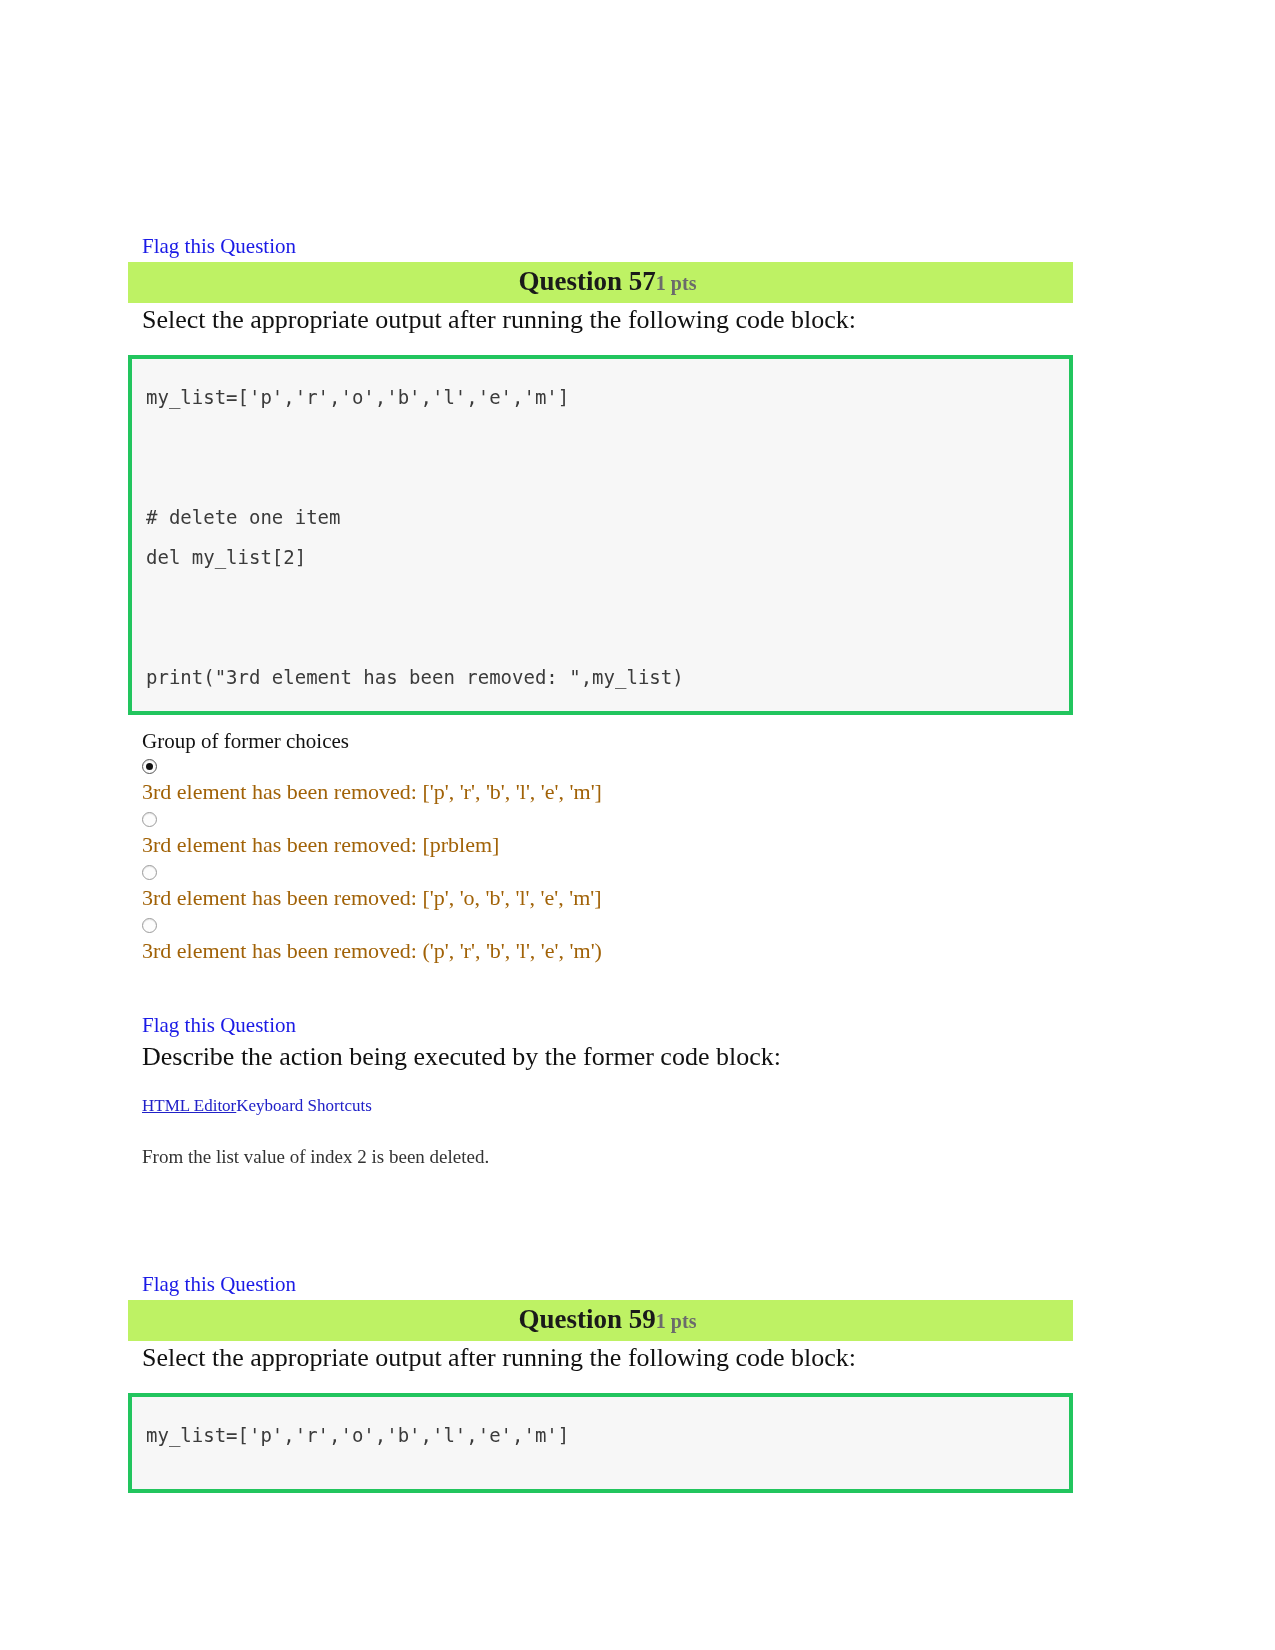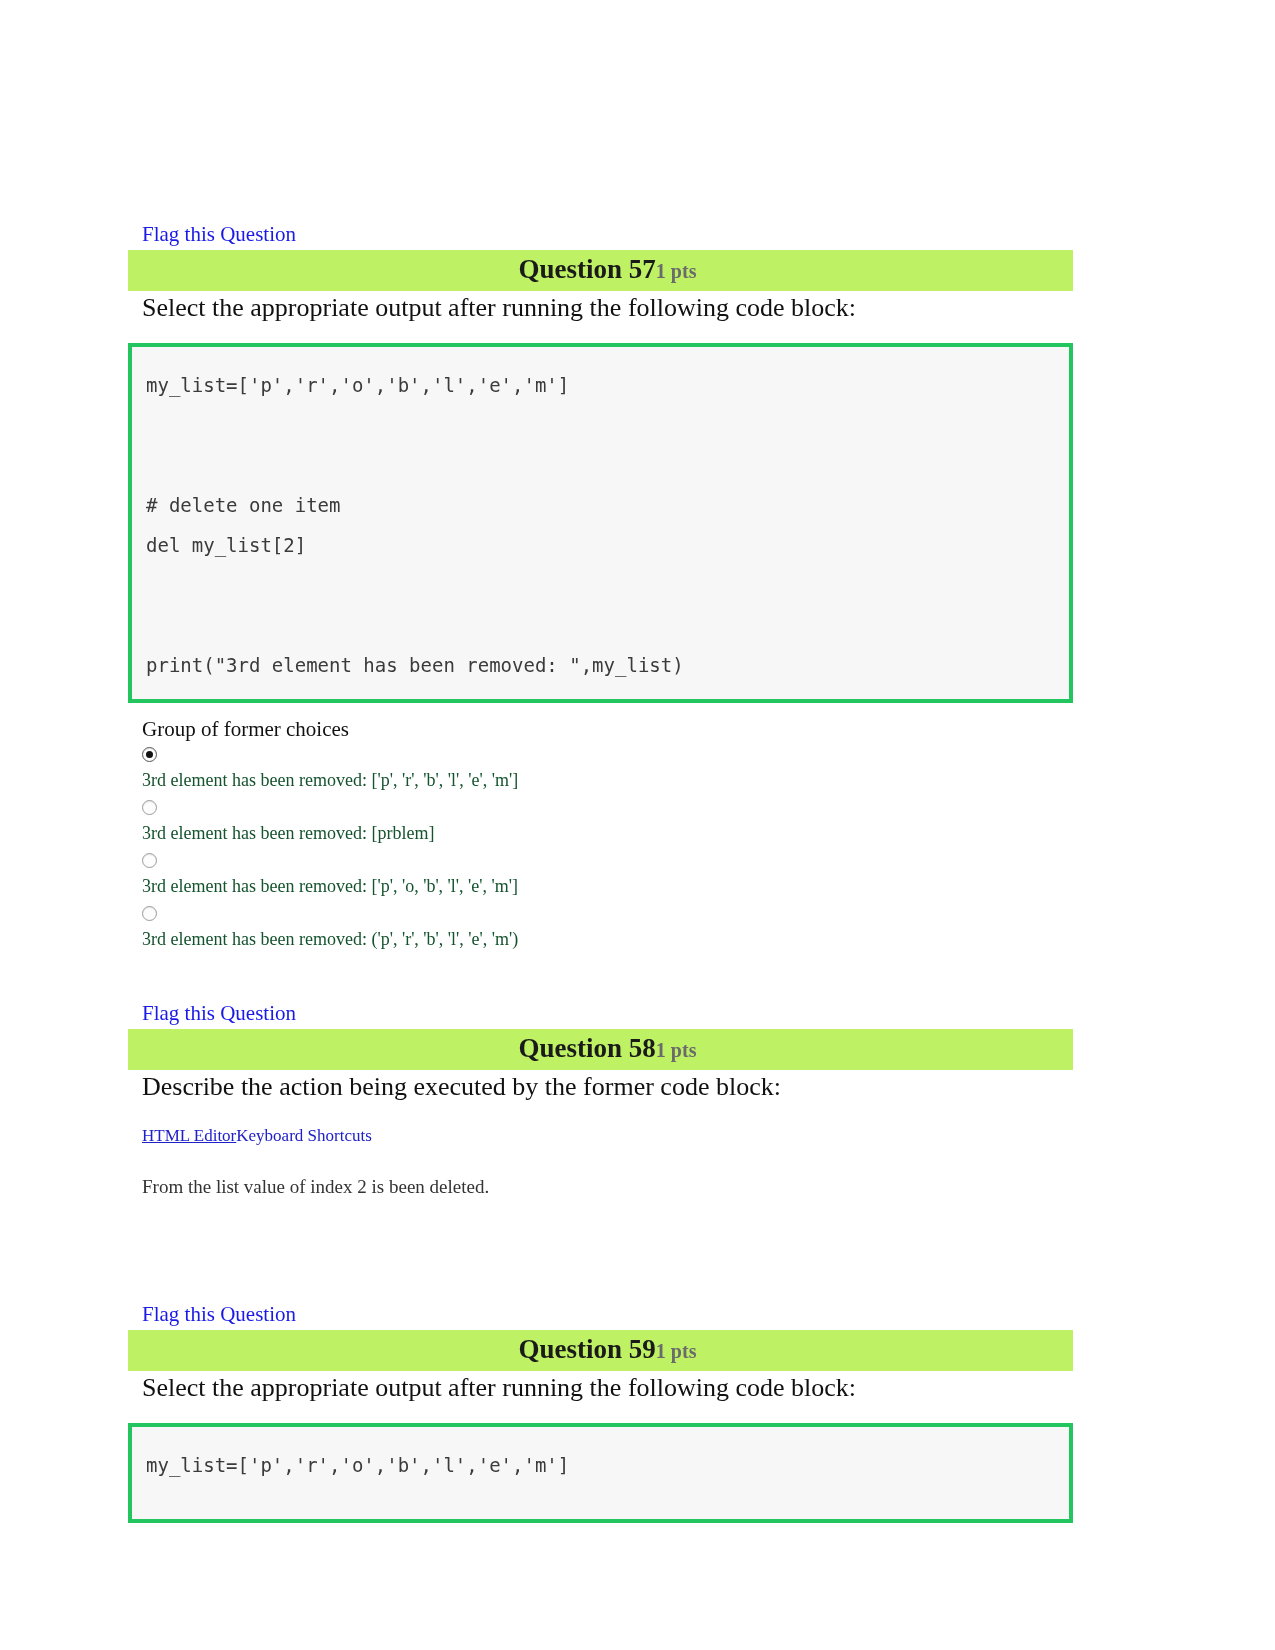--- a/index.html
+++ b/index.html
@@ -17,21 +17,21 @@
   .page {
     position: relative;
     width: 1275px;
     height: 1650px;
     box-sizing: border-box;
     padding: 0;
   }
   .content {
     position: absolute;
     left: 128px;
-    top: 220px;
+    top: 232px;
     width: 945px;
   }
 
   
   .question-block {
     margin: 0 0 0 0;
   }
   .flag-link {
     display: block;
     font-family: "Liberation Serif", "DejaVu Serif", serif;
@@ -118,23 +118,23 @@
     left: 50%;
     top: 50%;
     width: 7px;
     height: 7px;
     margin-left: -3.5px;
     margin-top: -3.5px;
     border-radius: 50%;
     background: #111111;
   }
   .answer-text {
-    font-size: 18px;
+    font-size: 22px;
     line-height: 32px;
-    color: #14532d;
+    color: #a16207;
     white-space: nowrap;
   }
 
   
   .editor-bar {
     padding-left: 14px;
     margin-top: 22px;
     font-size: 17px;
     line-height: 24px;
     white-space: nowrap;
@@ -201,23 +201,20 @@
       <div class="answer-row">
         <span class="radio"></span>
         <div class="answer-text">3rd element has been removed: ('p', 'r', 'b', 'l', 'e', 'm')</div>
       </div>
     </div>
 
     <div class="spacer-q"></div>
 
     <div class="question-block">
       <a class="flag-link" href="#">Flag this Question</a>
-      <div class="question-header">
-        <span class="q-name">Question 58</span><span class="q-points">1 pts</span>
-      </div>
       <div class="question-text">Describe the action being executed by the former code block:</div>
 
       <div class="editor-bar">
         <a class="html-editor-link" href="#">HTML Editor</a><a class="kbd-shortcuts" href="#">Keyboard Shortcuts</a>
       </div>
 
       <div class="essay-answer">From the list value of index 2 is been deleted.</div>
     </div>
 
     <div class="spacer-58"></div>

